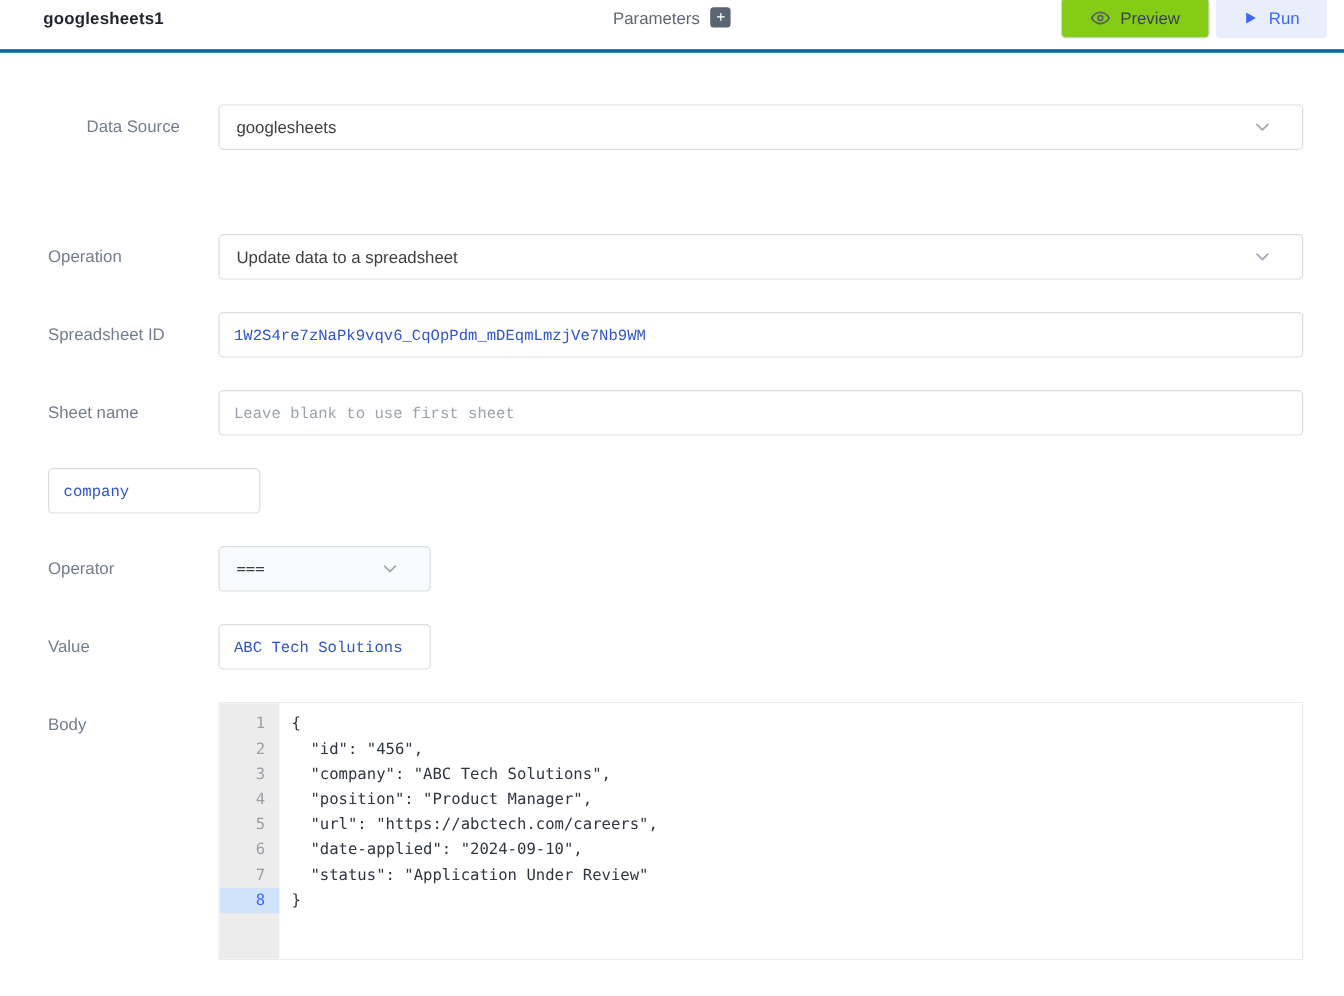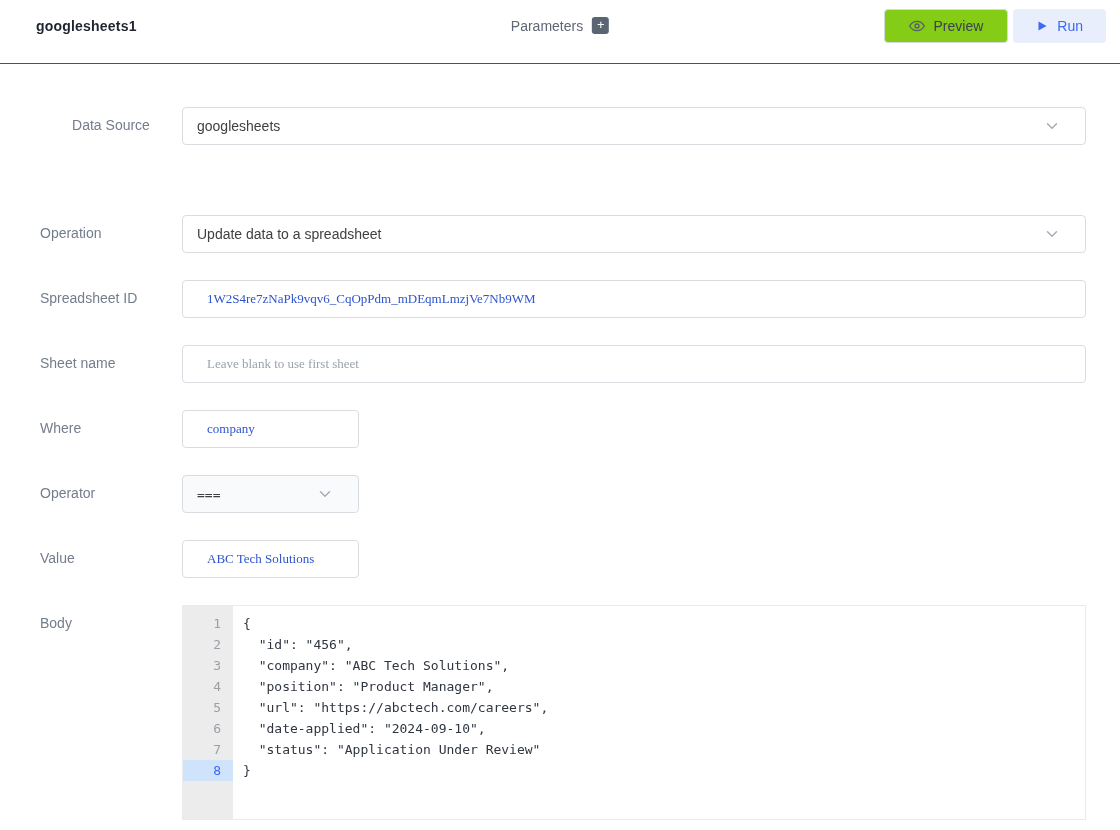--- a/index.html
+++ b/index.html
@@ -8,21 +8,21 @@
 
   :root {
     --accent:#3b68f6;
     --value-text:#2d55cc;
     --run-bg:#e8eefc;
     --active-ln-bg:#cfe3fb;
   }
 
   
   .header { position:relative; display:flex; align-items:center;
-    height:64px; padding:0 14px 12px 36px; border-bottom:1px solid #0369a1; background:#fff; }
+    height:44px; padding:0 14px 12px 36px; border-bottom:3px solid #0369a1; background:#fff; }
   .step-title { font-size:14px; font-weight:700; color:#1f2430; letter-spacing:.2px; }
   .params { position:absolute; left:50%; transform:translateX(-50%);
     display:flex; align-items:center; gap:9px; color:#5f6774; font-size:14px; }
   .badge { width:17px; height:17px; border-radius:3px; background:#5b6472; color:#fff;
     font-size:13px; line-height:16px; text-align:center; cursor:pointer; user-select:none; }
   .actions { margin-left:auto; display:flex; align-items:center; gap:5px; }
   .btn { display:flex; align-items:center; gap:9px; height:34px; border-radius:4px;
     font-size:14px; cursor:pointer; }
   .btn-preview { padding:0 24px; background:#84cc16; border:1px solid #d5d9de; color:#3a4250; }
   .btn-run { padding:0 22px; background:var(--run-bg); border:1px solid transparent; color:var(--accent); }
@@ -34,21 +34,21 @@
   .row.gap-lg { margin-bottom:70px;text-align:center; }
   .row.last { margin-bottom:0; }
   .flabel { width:142px; flex-shrink:0; padding-top:10px; color:#747d8c; font-size:14px; }
   .control { flex:1; min-width:0; }
 
   .select { height:38px; border:1px solid #d9dde2; border-radius:4px; background:#fff;
     display:flex; align-items:center; justify-content:space-between; padding:0 24px 0 14px;
     font-size:14px; color:#404040; cursor:pointer; }
   .select.gray { background:#f9fafb; }
   .text-input { width:100%; height:38px; border:1px solid #d9dde2; border-radius:4px;
-    padding:0 24px; font-family:Liberation Serif, serif; font-size:13px;
+    padding:0 12px; font-family:Liberation Mono, monospace; font-size:13px;
     color:var(--value-text); background:#fff; outline:none; }
   .text-input::placeholder { color:#9aa3ad; }
   .small { width:177px; }
   .mono { font-family:"DejaVu Sans Mono", monospace; font-size:13px; }
 
   
   .editor { display:flex; height:215px; overflow:hidden; border:1px solid #e9ebee; }
   .gutter { width:50px; flex-shrink:0; background:#ececec; padding-top:7px; }
   .ln { height:21px; line-height:21px; text-align:right; padding-right:12px;
     color:#9aa0a8; font-family:"DejaVu Sans Mono", monospace; font-size:13px; }
@@ -126,21 +126,20 @@
 
 
   <div class="row">
     <div class="flabel">Sheet name</div>
     <div class="control">
       <input class="text-input" placeholder="Leave blank to use first sheet" style="">
     </div>
   </div>
 
   <div class="row">
-    <div class="flabel">Where</div>
     <div class="control">
       <input class="text-input small" value="company" style="">
     </div>
   </div>
 
   <div class="row">
     <div class="flabel">Operator</div>
     <div class="control">
       <div class="select gray small">
         <span class="mono">===</span>

